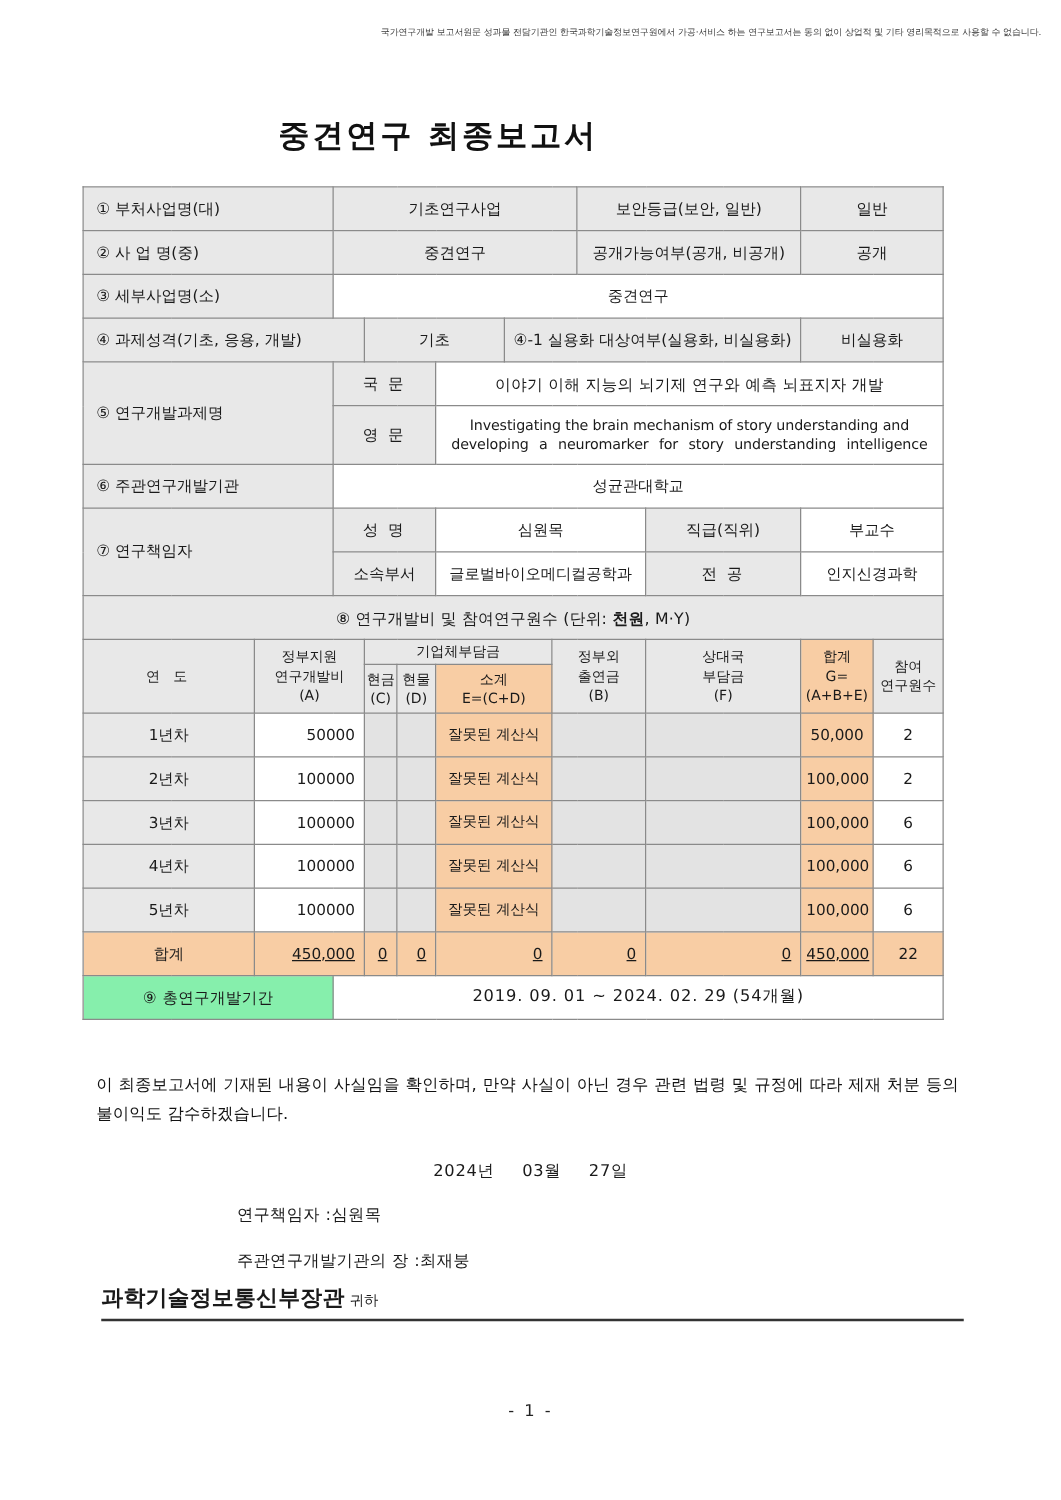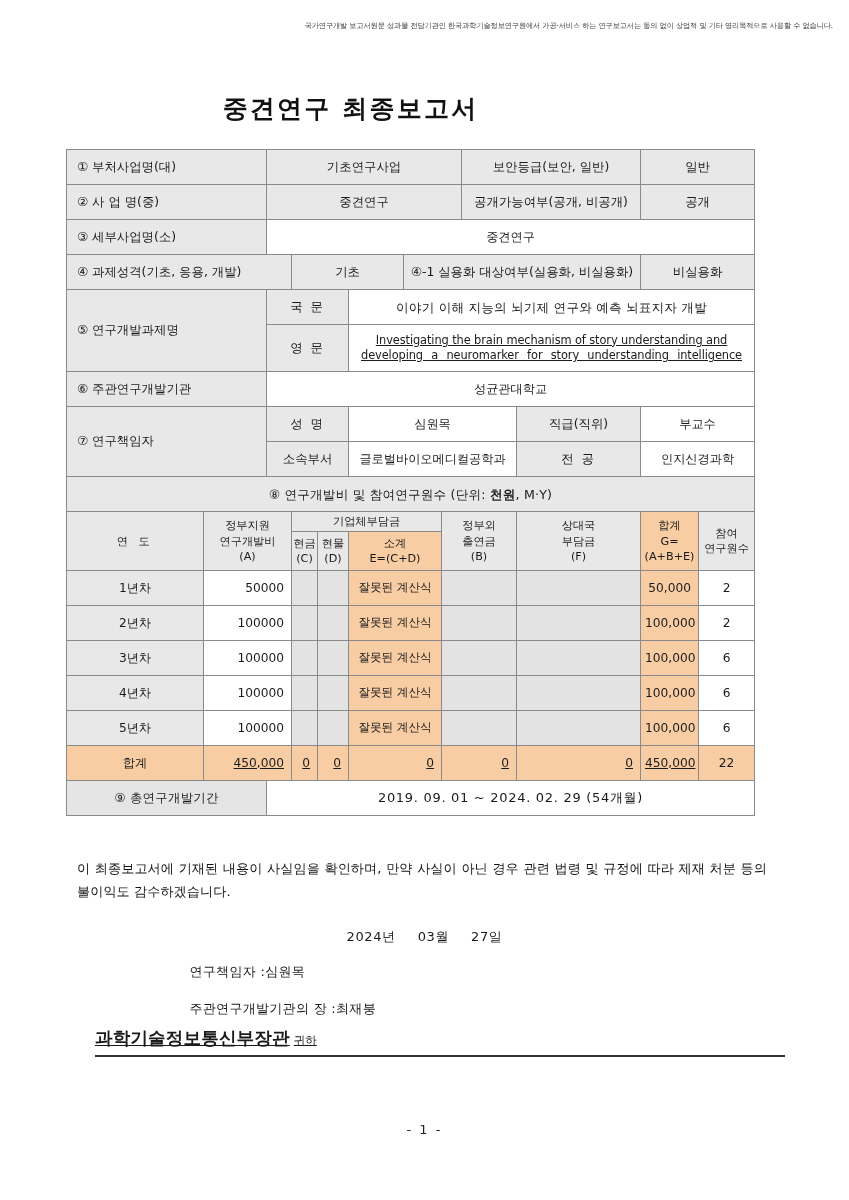--- a/index.html
+++ b/index.html
@@ -88,21 +88,20 @@
 
   td.tallrow { height: 45px; }
   td.krtitle { font-size: 12.6px; letter-spacing: 0.2px; }
   td.entitle {
     text-align: justify;
     text-align-last: justify;
     font-size: 11.4px;
     padding: 4px 12px !important;
     line-height: 1.42;
     letter-spacing: -0.1px;
-    text-decoration: underline;
   }
 
   
   td.sectionhdr {
     background: #e8e8e8;
     font-size: 12.6px;
     height: 32px;
     letter-spacing: 0.2px;
   }
   td.sectionhdr b { font-weight: 700; }
@@ -166,21 +165,21 @@
     font-size: 12.2px;
   }
   td.period {
     background: #ffffff;
     font-size: 13px;
     letter-spacing: 0.7px;
     height: 38px;
     margin-left: 20px;
   }
   td.periodlbl {
-    background: #e5e5e5;
+    background: #86efac;
     font-size: 12.4px;
     letter-spacing: 0.3px;
   }
 
   
   .statement {
     position: absolute;
     top: 858px;
     left: 77px;
     width: 690px;
@@ -220,25 +219,24 @@
     padding-left: 0px;
     padding-right: 60px;
   }
   .sig-inner .lab { white-space: nowrap; }
   .sig-inner .nm { white-space: nowrap; }
 
   
   .minister {
     position: absolute;
     top: 1026px;
-    left: 95px;
+    left: 81px;
     width: 690px;
     border-bottom: 2px solid #333;
     padding-bottom: 5px;
-    text-decoration: underline;
   }
   .minister .mname {
     font-size: 17.5px;
     font-weight: 700;
     letter-spacing: 0.2px;
   }
   .minister .msuffix {
     font-size: 11.5px;
     margin-left: 4px;
   }

